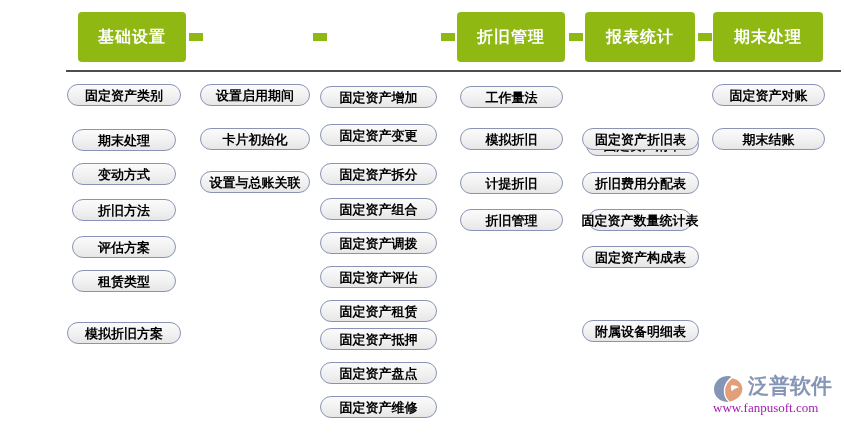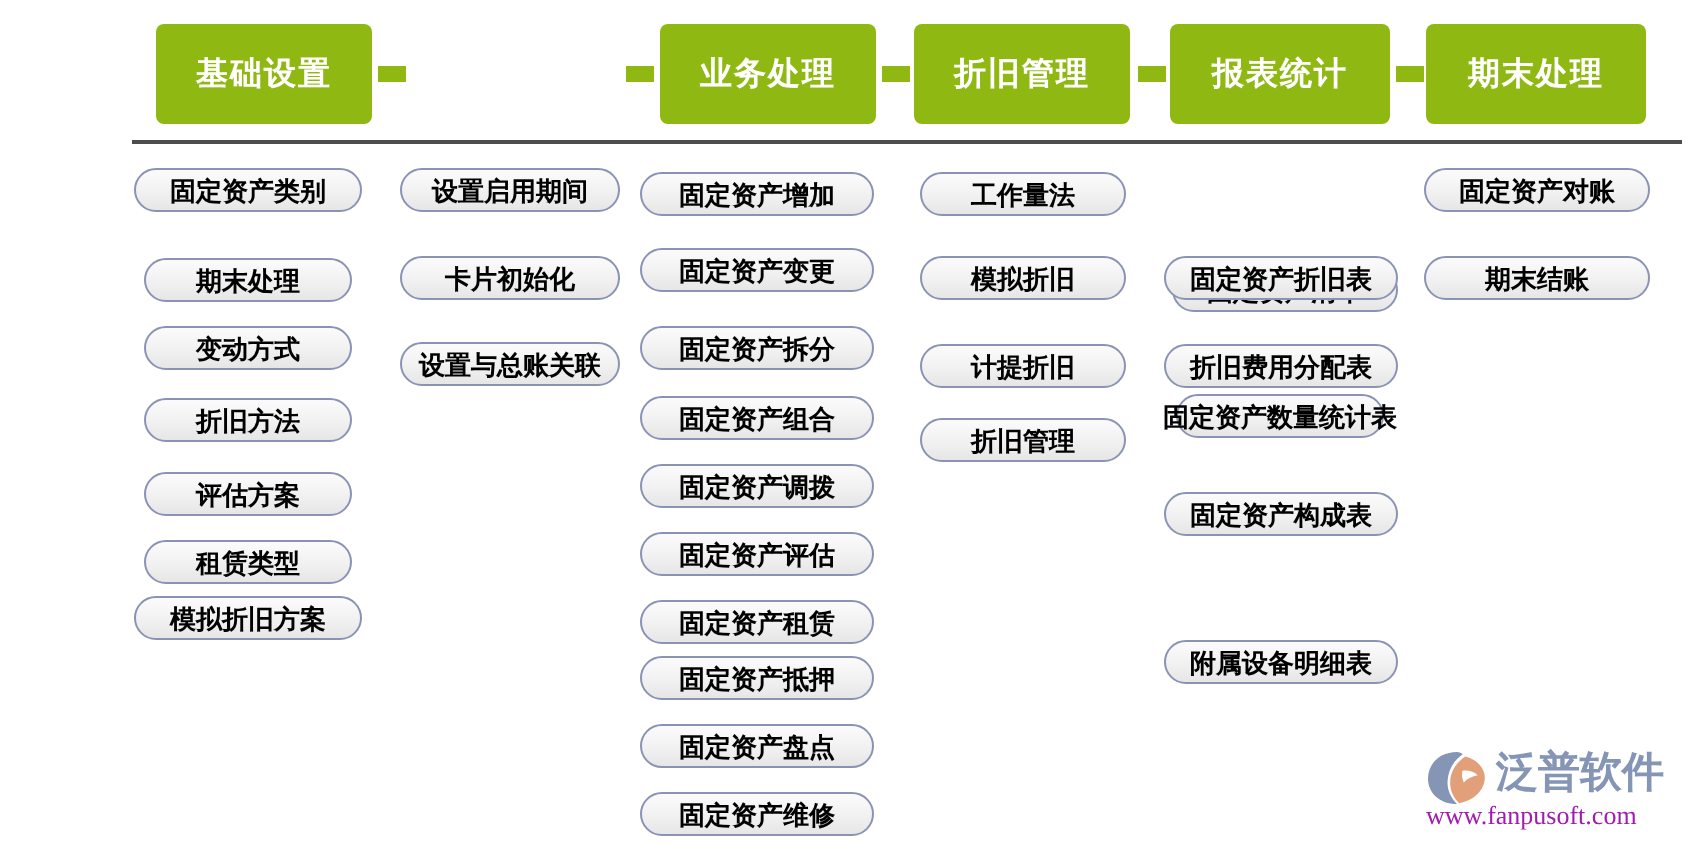--- a/index.html
+++ b/index.html
@@ -124,23 +124,20 @@
 </style>
 </head>
 <body>
 
 <div id="canvas">
 
   <div class="header-row">
       <div class="hdr-box" style="left: 78px; width: 108px;">
         <span>基础设置</span>
       </div>
-      <div class="hdr-box" style="left: 330px; width: 108px;">
-        <span>业务处理</span>
-      </div>
       <div class="hdr-box" style="left: 457px; width: 108px;">
         <span>折旧管理</span>
       </div>
       <div class="hdr-box" style="left: 713px; width: 110px;">
         <span>期末处理</span>
       </div>
       <div class="hdr-box" style="left: 585px; width: 110px;">
         <span>报表统计</span>
       </div>
       <div class="hdr-conn" style="left: 189px;"></div>
@@ -165,21 +162,21 @@
         </div>
         <div class="item" style="left: 72px; top: 199px; width: 104px;">
           <span>折旧方法</span>
         </div>
         <div class="item" style="left: 72px; top: 236px; width: 104px;">
           <span>评估方案</span>
         </div>
         <div class="item" style="left: 72px; top: 270px; width: 104px;">
           <span>租赁类型</span>
         </div>
-        <div class="item" style="left: 67px; top: 298px; width: 114px; text-align: right;">
+        <div class="item" style="left: 67px; top: 322px; width: 114px; text-align: right;">
           <span>模拟折旧方案</span>
         </div>
       </div>
       <div>
         <div class="item" style="left: 200px; top: 84px; width: 110px;">
           <span>设置启用期间</span>
         </div>
         <div class="item" style="left: 200px; top: 128px; width: 110px;">
           <span>卡片初始化</span>
         </div>
@@ -236,21 +233,21 @@
       <div>
         <div class="item" style="left: 586px; top: 86px; width: 113px; margin-top: 48px;">
           <span>固定资产清单</span>
         </div>
         <div class="item" style="left: 582px; top: 128px; width: 117px;">
           <span>固定资产折旧表</span>
         </div>
         <div class="item" style="left: 582px; top: 172px; width: 117px;">
           <span>折旧费用分配表</span>
         </div>
-        <div class="item overflow" style="left: 588px; top: 197px; width: 104px;">
+        <div class="item overflow" style="left: 588px; top: 209px; width: 104px;">
           <span>固定资产数量统计表</span>
         </div>
         <div class="item" style="left: 582px; top: 246px; width: 117px;">
           <span>固定资产构成表</span>
         </div>
         <div class="item" style="left: 582px; top: 280px; width: 117px; margin-top: 40px;">
           <span>附属设备明细表</span>
         </div>
       </div>
       <div>

